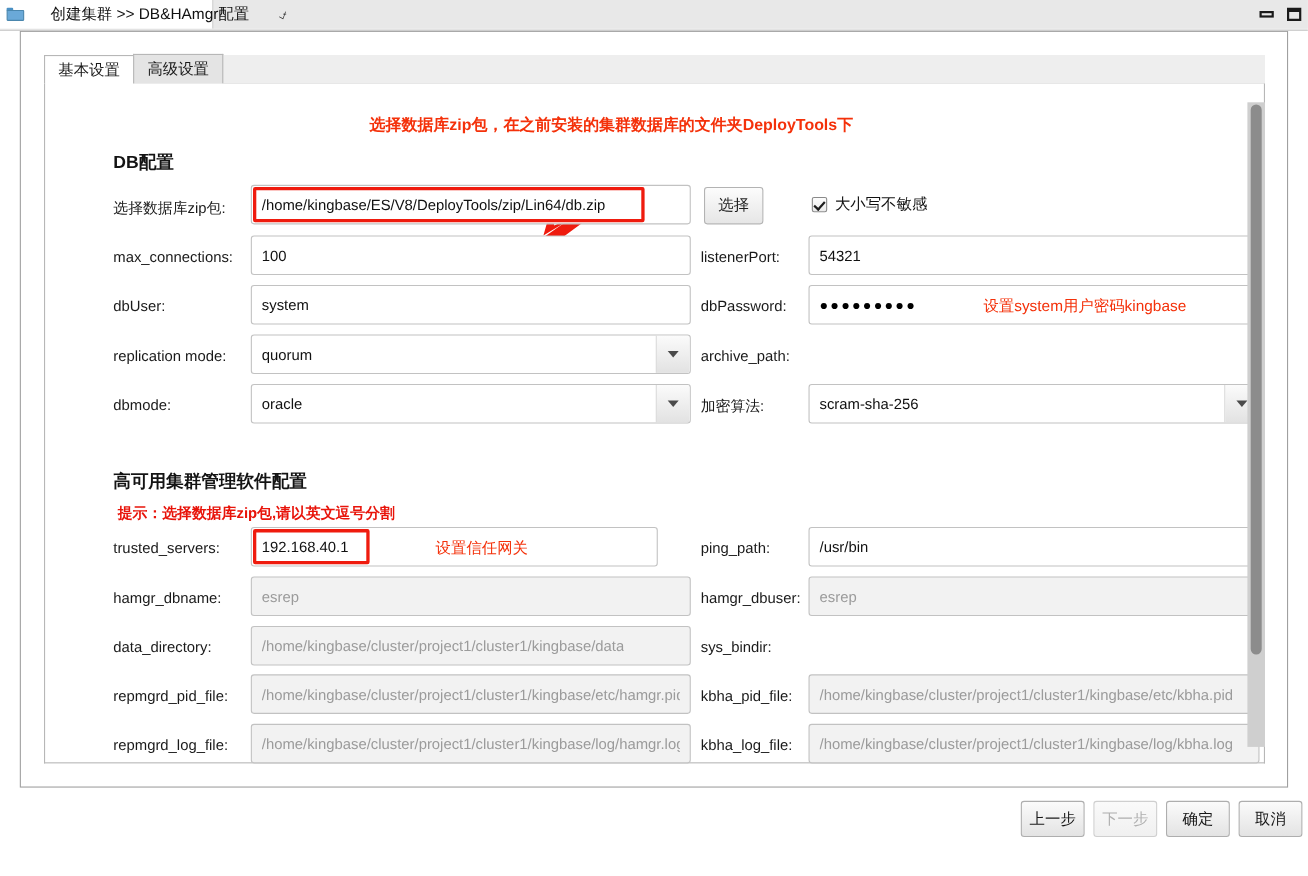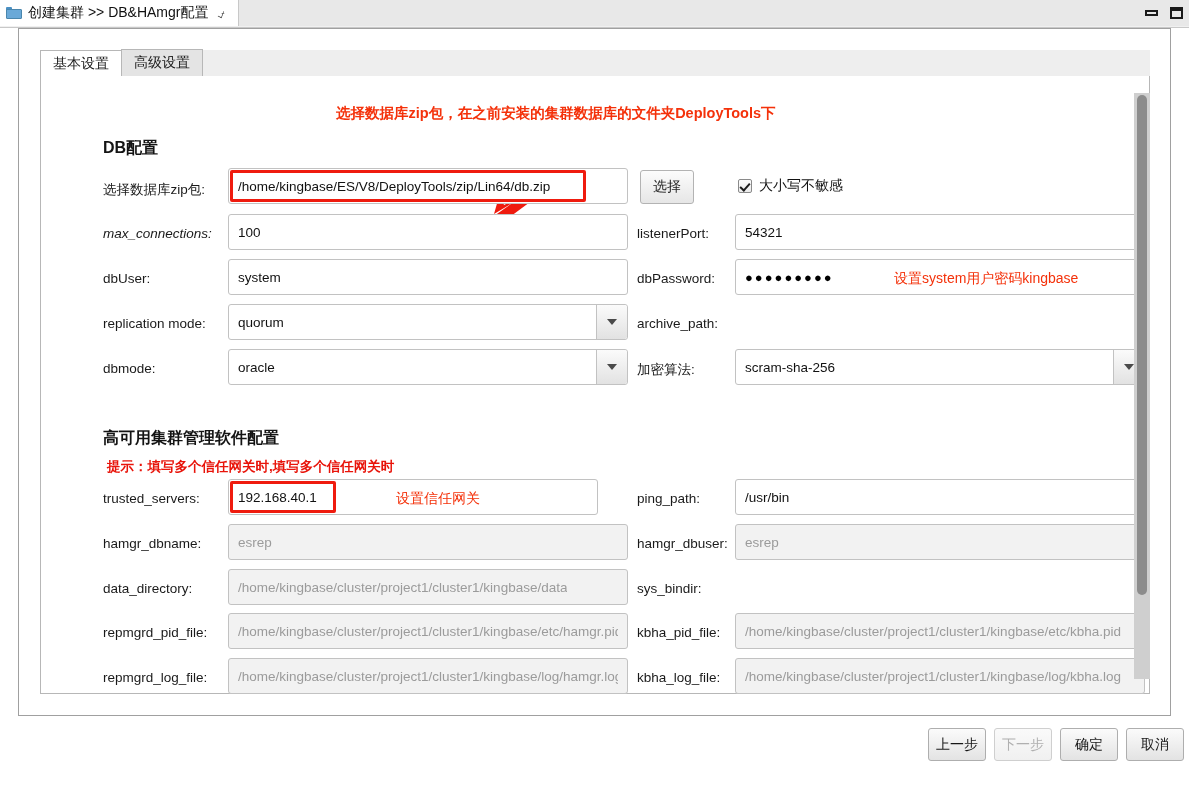--- a/index.html
+++ b/index.html
@@ -188,21 +188,21 @@
   }
   .fbtn.disabled { color: #b0b0b0; background: linear-gradient(#fafafa,#f0f0f0); border-color:#cfcfcf; }
 </style>
 </head>
 <body>
 
 <div class="app">
 
   <div class="titlebar">
     <div class="tabstrip-bg"></div>
-    <div class="doc-tab" id="doc-tab" style="width: 239px;">
+    <div class="doc-tab" id="doc-tab" style="width: 194px; gap: 18px;">
       <span class="folder-icon">
         <span class="tabf"></span>
           <span class="body"></span>
       </span>
       <span class="doc-tab-title">创建集群 &gt;&gt; DB&amp;HAmgr配置</span>
       <span class="doc-tab-close">⍻</span>
     </div>
     <div class="win-controls">
       <span class="ctl-min"></span>
       <span class="ctl-max"></span>
@@ -237,21 +237,21 @@
       </div>
       <div class="redbox" style="left:189px; top:94px; width:356px; height:32px;"></div>
       <div class="btn-choose" style="left:599px; top:94px; width:54px; height:34px;">
         <span>选择</span>
       </div>
       <div class="cb-wrap" style="left:697px; top:101px;">
         <span class="cb-box"></span>
         <span class="cb-lbl">大小写不敏感</span>
       </div>
 
-      <div class="lbl" style="left:62px; top:150px;font-style:italic;">max_connections:</div>
+      <div class="lbl" style="left:62px; top:150px;">max_connections:</div>
       <div class="field" style="left:187px; top:138px; width:400px;">
         <span class="val">100</span>
       </div>
       <div class="lbl" style="left:596px; top:150px;">listenerPort:</div>
       <div class="field" style="left:694px; top:138px; width:410px;">
         <span class="val">54321</span>
       </div>
 
       <div class="lbl" style="left:62px; top:195px;">dbUser:</div>
       <div class="field" style="left:187px; top:183px; width:400px;">
@@ -281,21 +281,21 @@
       </div>
       <div class="lbl" style="left:596px; top:285px;">加密算法:</div>
       <div class="field combo" style="left:694px; top:273px; width:410px;">
         <span class="val">scram-sha-256</span>
         <span class="combo-btn">
             <i class="caret"></i>
           </span>
       </div>
 
       <div class="sec-head" style="left:62px; top:352px;">高可用集群管理软件配置</div>
-      <div class="hint" style="left:66px; top:382px;">提示：填写多个信任网关时,填写多个信任网关时</div>
+      <div class="hint" style="left:66px; top:382px;">提示：选择数据库zip包,请以英文逗号分割</div>
 
       <div class="lbl" style="left:62px; top:415px;">trusted_servers:</div>
       <div class="field" style="left:187px; top:403px; width:370px;">
         <span class="val">192.168.40.1</span>
       </div>
       <div class="redbox" style="left:189px; top:405px; width:106px; height:32px;"></div>
       <div class="note" style="left:355px; top:414px;">设置信任网关</div>
       <div class="lbl" style="left:596px; top:415px;">ping_path:</div>
       <div class="field" style="left:694px; top:403px; width:410px;">
         <span class="val">/usr/bin</span>

